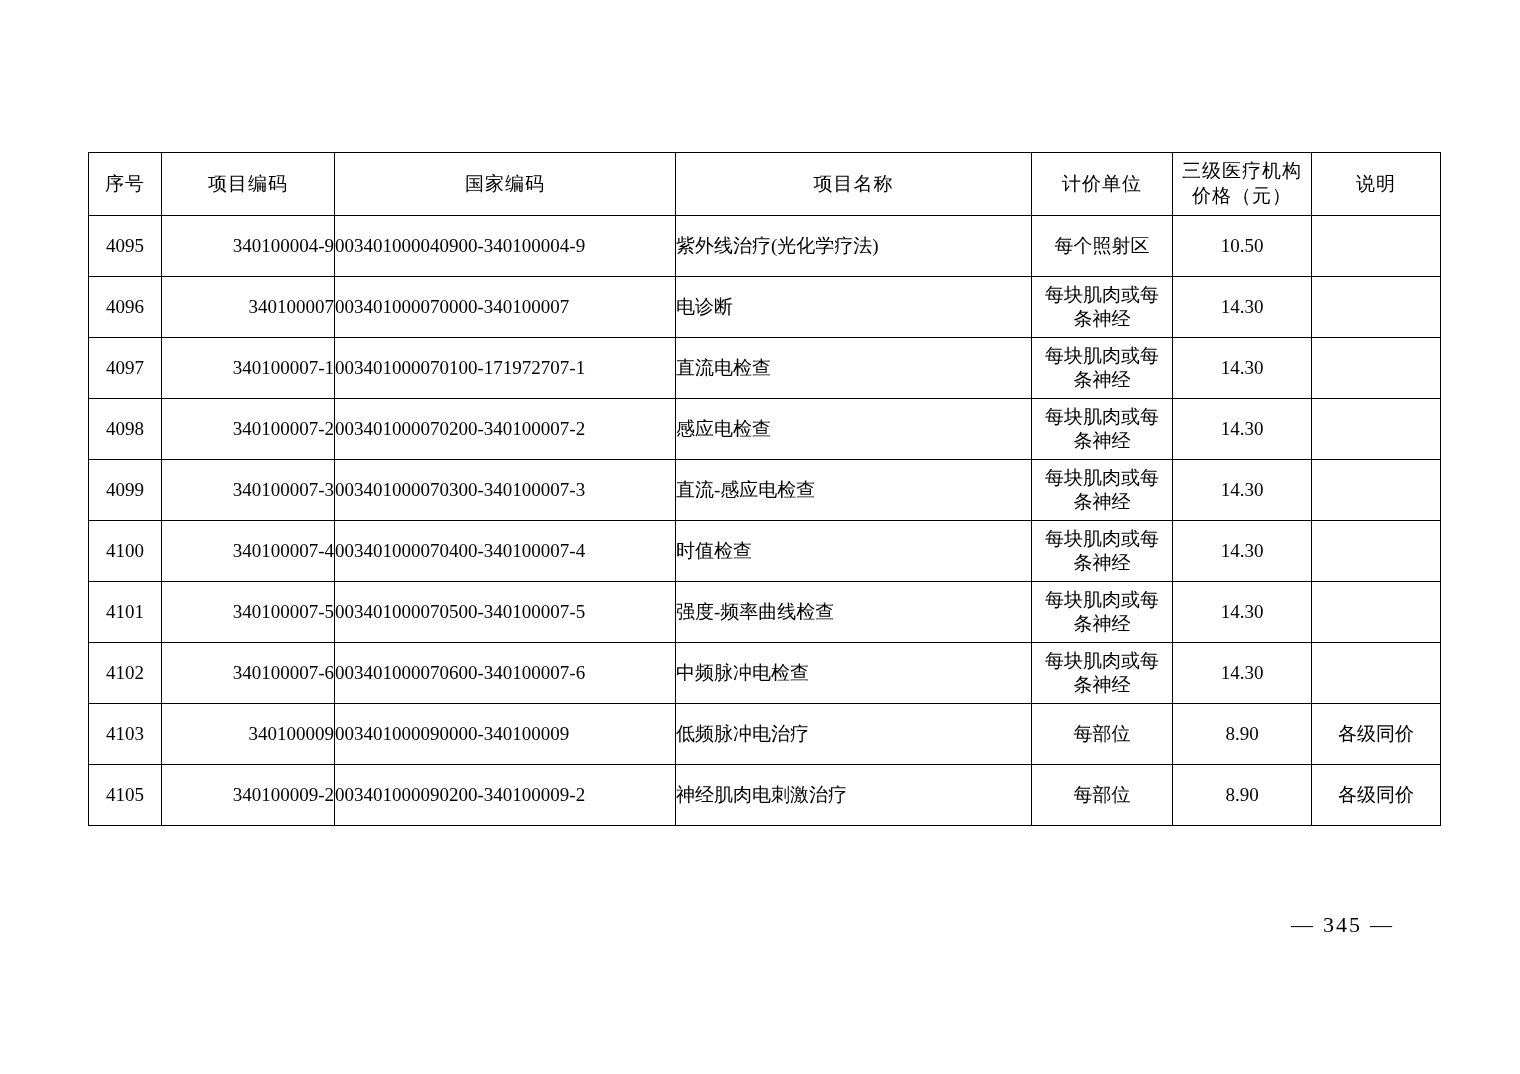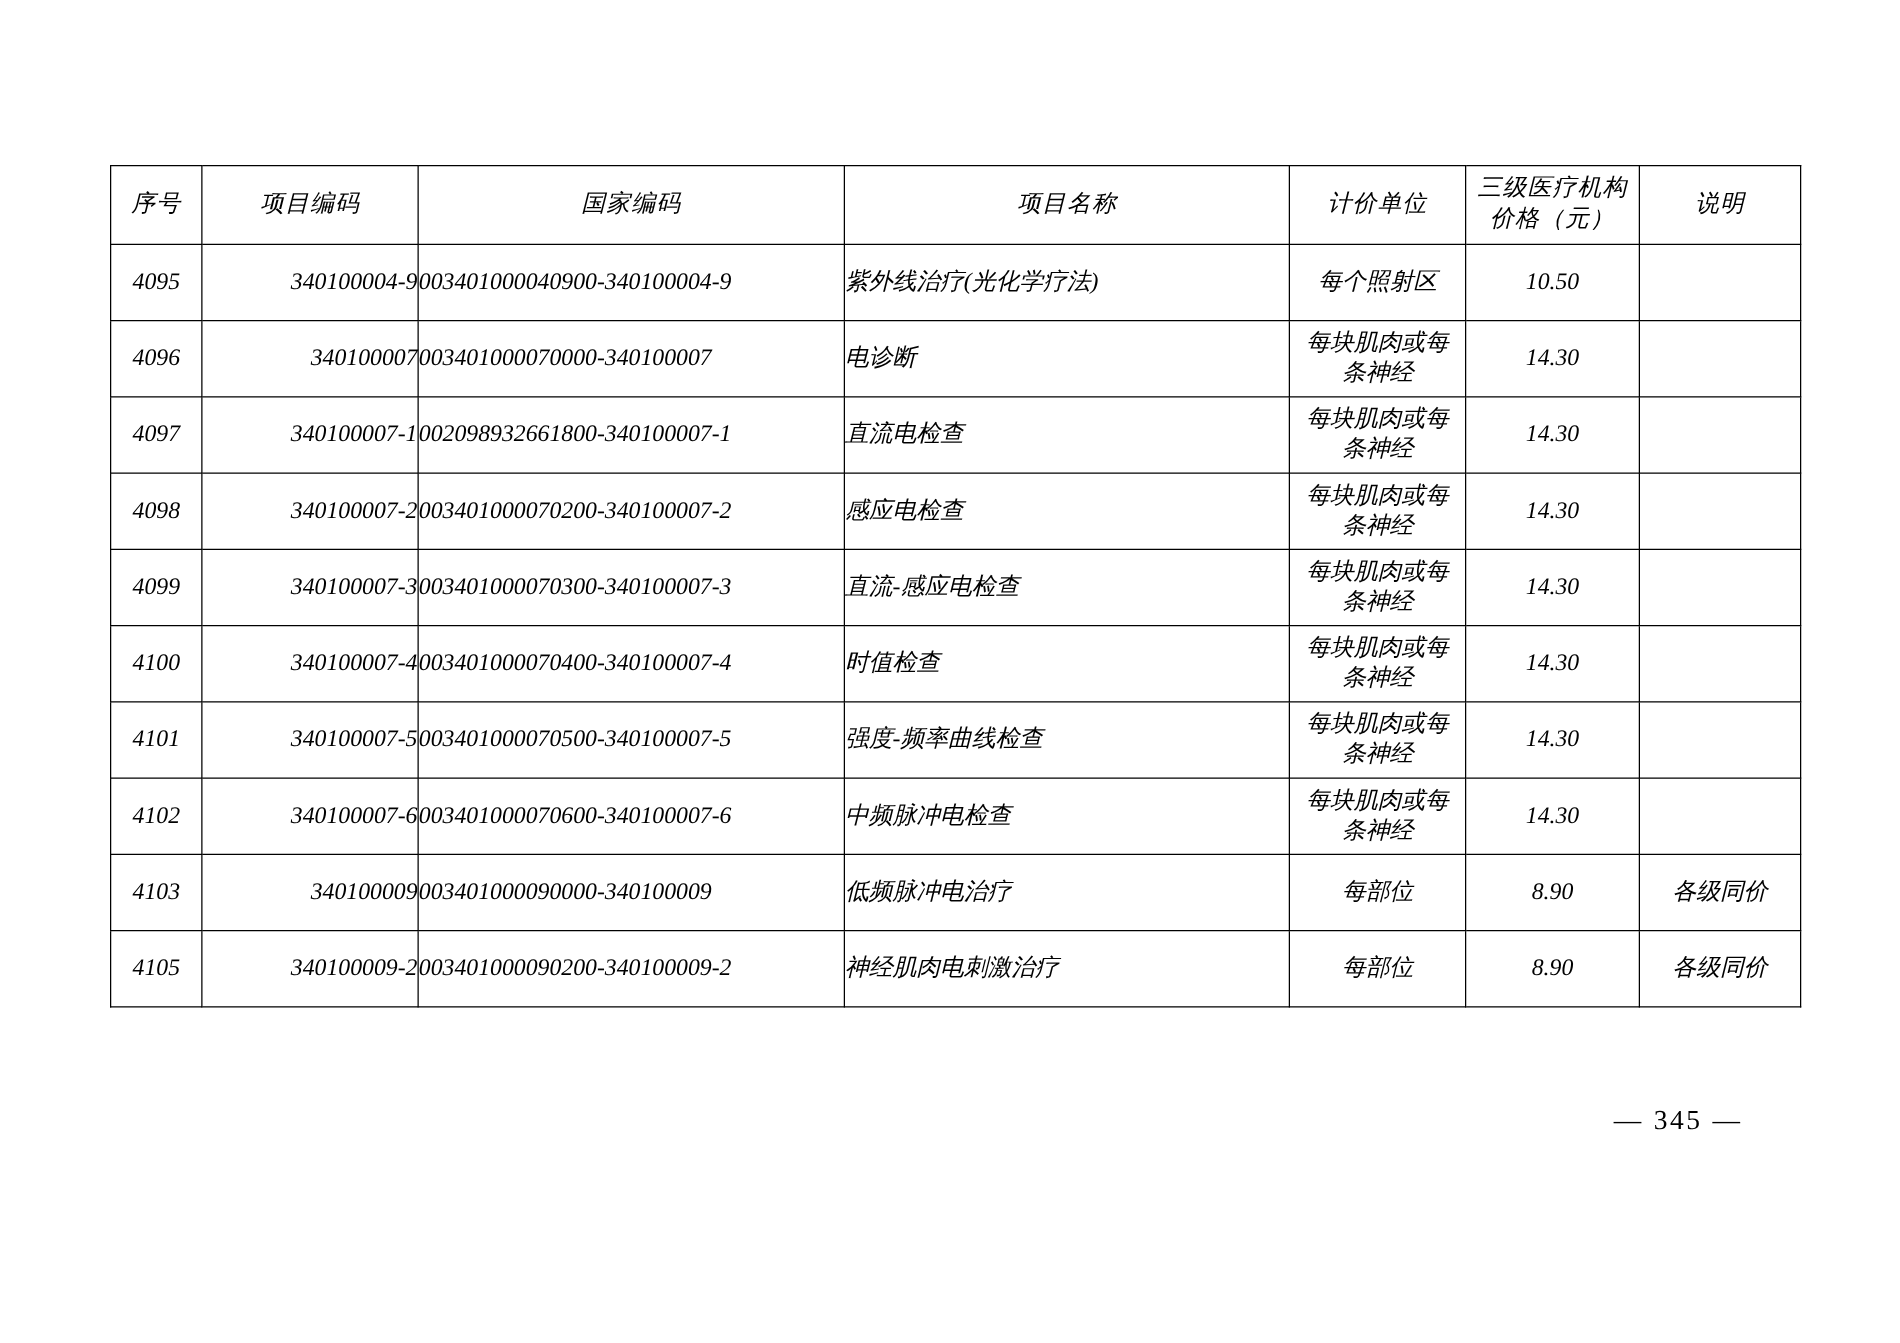--- a/index.html
+++ b/index.html
@@ -18,23 +18,22 @@
   .page {
     position: absolute;
     left: 0;
     top: 0;
     width: 1520px;
     height: 1074px;
   }
   .table-wrap {
     position: absolute;
     left: 88px;
-    top: 132px;
+    top: 152px;
     width: 1345px;
-    font-style: italic;
   }
   table.price-table {
     border-collapse: collapse;
     width: 100%;
     table-layout: fixed;
   }
   table.price-table th,
   table.price-table td {
     border: 1px solid #000000;
     padding: 0;
@@ -64,21 +63,21 @@
   .c-price    { width: 138px; text-align: center; }
   .c-note     { width: 128px; text-align: center; }
 
   td.c-unit .stack {
     display: block;
     line-height: 1.28;
   }
   .page-number {
     position: absolute;
     right: 118px;
-    top: 883px;
+    top: 912px;
     font-size: 22px;
     letter-spacing: 2px;
     white-space: nowrap;
   }
   .dash {
     display: inline-block;
     padding: 0 8px;
   }
 </style>
 </head>
@@ -122,21 +121,21 @@
             <td class="c-unit">
               <span class="stack">每块肌肉或每</span>
               <span class="stack">条神经</span>
             </td>
             <td class="c-price">14.30</td>
             <td class="c-note"></td>
           </tr>
           <tr>
             <td class="c-seq">4097</td>
             <td class="c-code">340100007-1</td>
-            <td class="c-natcode">002098932661800-340100007-1</td>
+            <td class="c-natcode">003401000070100-171972707-1</td>
             <td class="c-name">直流电检查</td>
             <td class="c-unit">
               <span class="stack">每块肌肉或每</span>
               <span class="stack">条神经</span>
             </td>
             <td class="c-price">14.30</td>
             <td class="c-note"></td>
           </tr>
           <tr>
             <td class="c-seq">4098</td>

